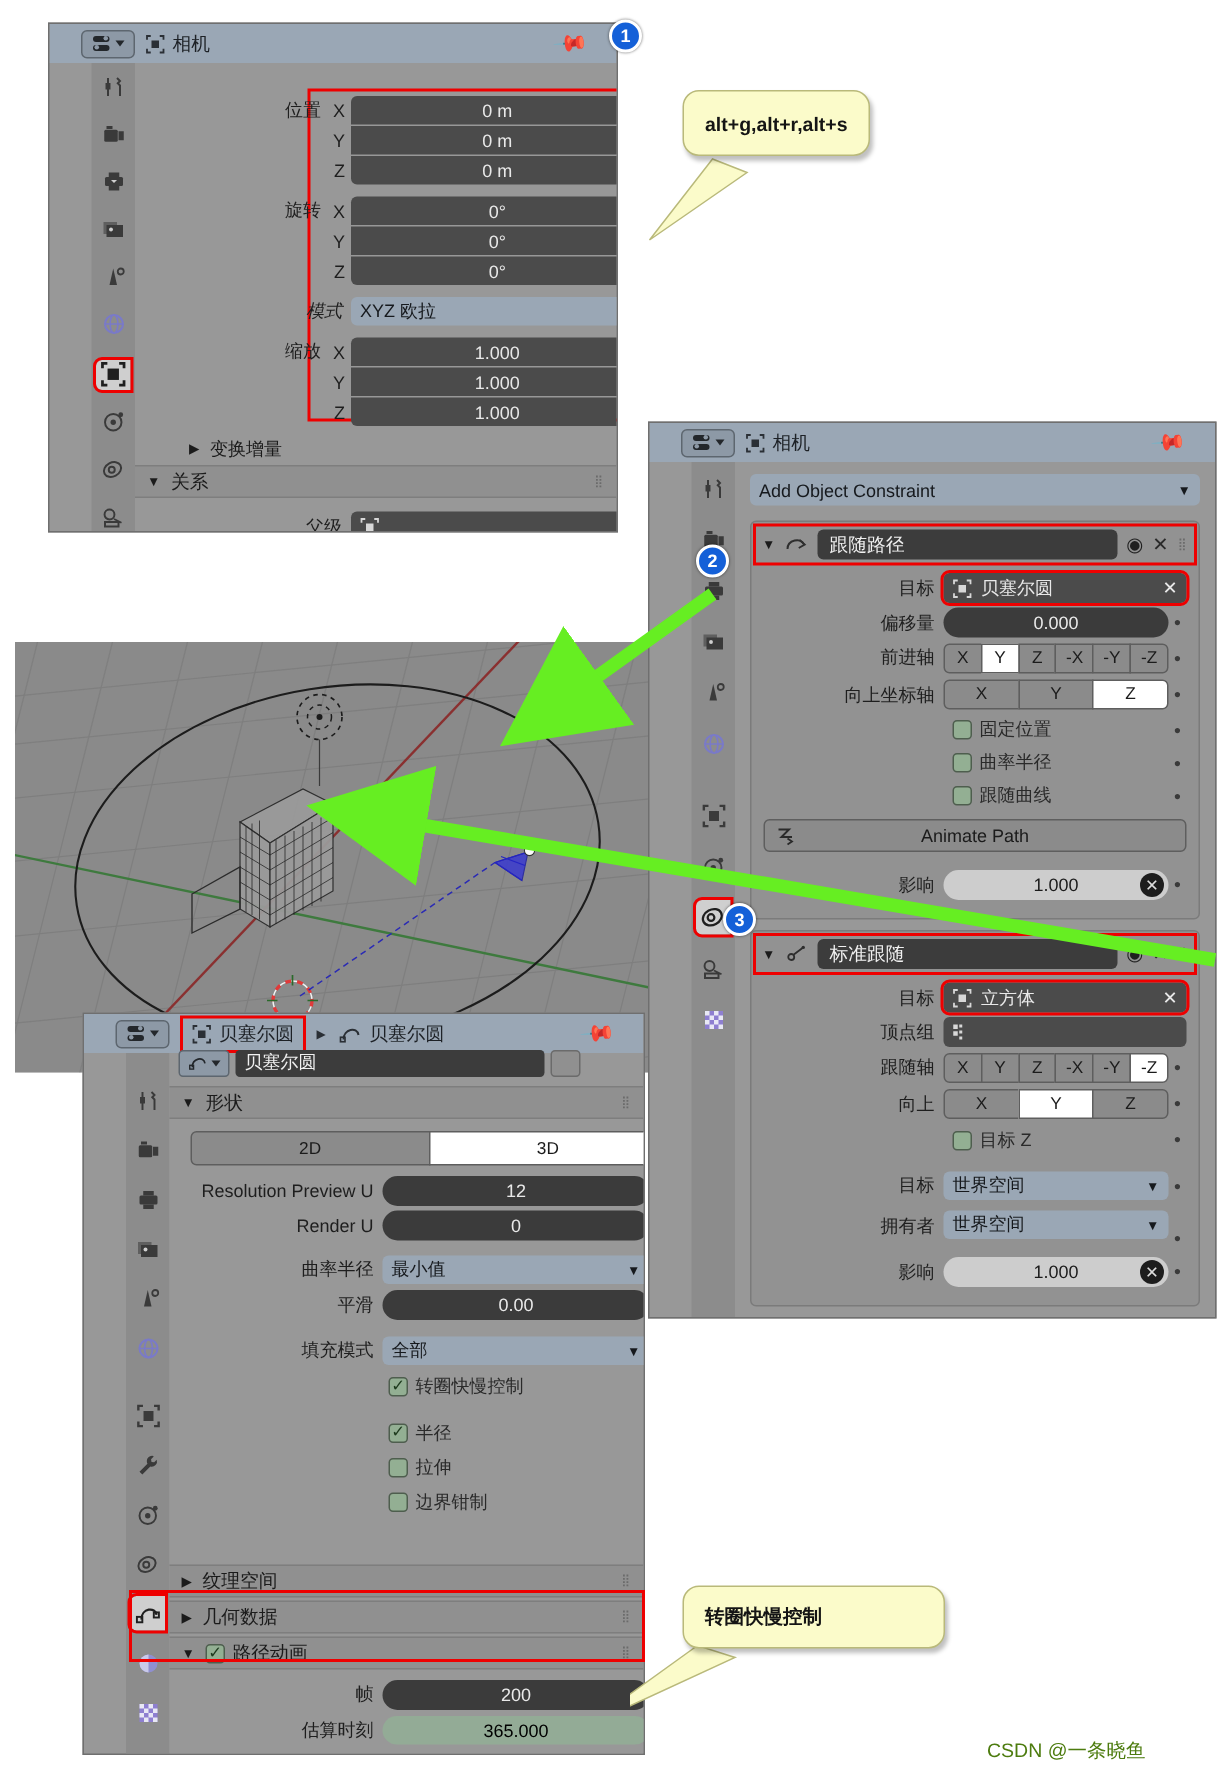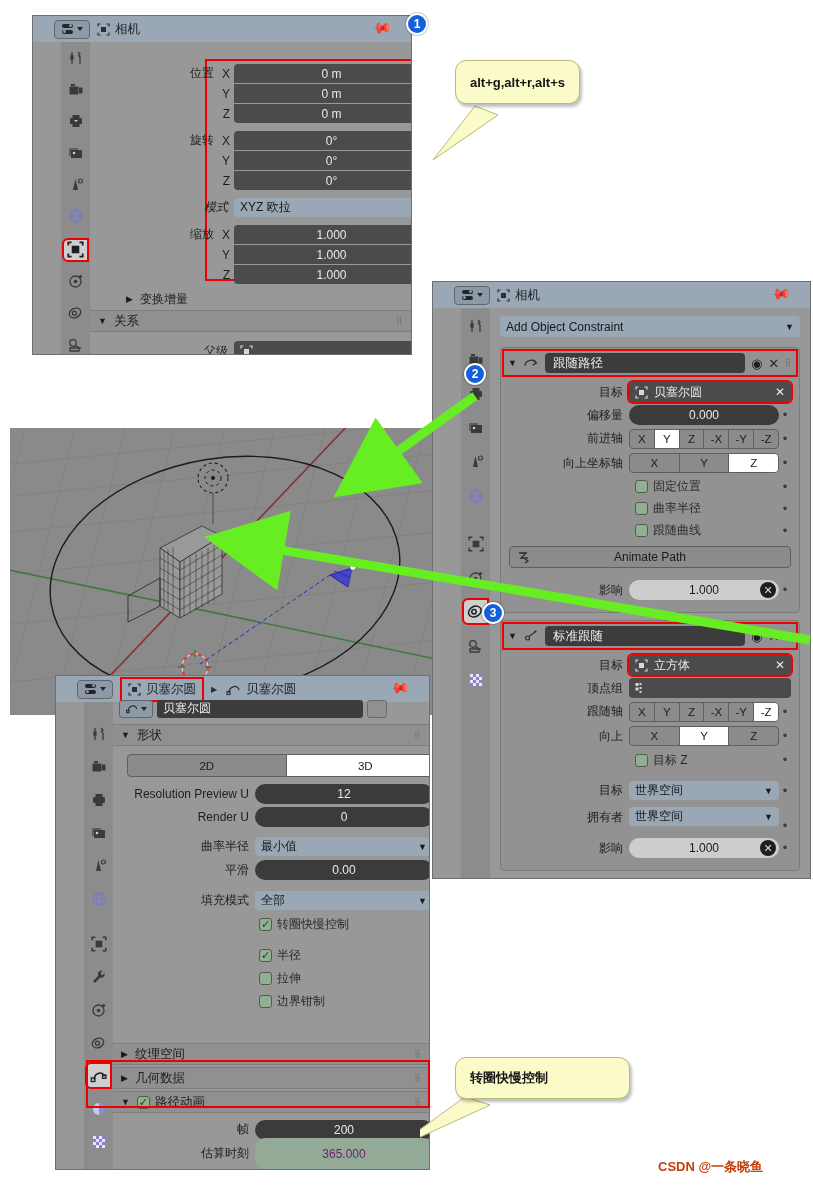--- a/index.html
+++ b/index.html
@@ -79,41 +79,41 @@
   .tri { font-size:9px; color:#1b1b1b; }
   .grip { margin-left:auto; color:#6b6b6b; letter-spacing:1px; font-size:8px; line-height:1;}
   .slider {
     flex:1; height:20px; background:#cdcdcd; border-radius:10px; color:#1b1b1b;
     display:flex;align-items:center;justify-content:center;font-size:12px;position:relative;
   }
   .slider .xbtn{position:absolute;right:3px;top:2px;width:16px;height:16px;border-radius:50%;
     background:#1d1d1d;color:#ddd;font-size:11px;display:flex;align-items:center;justify-content:center;}
   .darkslider{flex:1;height:20px;background:#3b3b3b;border-radius:10px;color:#e9e9e9;
     display:flex;align-items:center;justify-content:center;font-size:12px;}
-  .greenslider{flex:1;height:32px;background:#93ab96;border-radius:10px;color:#701a75;
+  .greenslider{flex:1;height:19px;background:#93ab96;border-radius:10px;color:#000000;
     display:flex;align-items:center;justify-content:center;font-size:12px;}
   .objfield{flex:1;height:20px;background:#4b4b4b;border-radius:4px;display:flex;align-items:center;
     gap:6px;padding:0 6px;color:#e9e9e9;font-size:12px;}
   .cname{flex:1;height:20px;background:#3c3c3c;border-radius:4px;display:flex;align-items:center;
     padding:0 8px;color:#f0f0f0;font-size:12.5px;}
   .hlbox { outline:2px solid #ee0000; }
 
   
   .callout {
     background:#fbfbca; border:1px solid #b9b97a; border-radius:11px;
     color:#141414; font-weight:bold; font-size:13px;
     display:flex; align-items:center; padding:0 14px;
     box-shadow:2px 3px 3px rgba(0,0,0,.25);
   }
   .badge {
     width:22px;height:22px;border-radius:50%;background:#1460d8;color:#fff;
     border:2px solid #fff; box-shadow:0 0 2px rgba(0,0,0,.6);
     display:flex;align-items:center;justify-content:center;font-size:12px;font-weight:bold;
   }
-  .watermark{ color:#c2410c; font-size:13px;font-weight:bold; }
+  .watermark{ color:#4d7c0f; font-size:13px; }
 </style>
 </head>
 <body>
 
 <div class="abs" style="left:10px;top:428px;width:450px;height:287px;background:#8a8a8a;overflow:hidden;">
   <svg width="450" height="287" viewBox="0 0 450 287">
     <defs>
       <pattern id="gridS" width="18" height="18" patternUnits="userSpaceOnUse" patternTransform="skewX(-22) scale(1,0.6)">
         <path d="M18 0 L0 0 0 18" fill="none" stroke="#7e7e7e" stroke-width="0.7"></path>
       </pattern>

